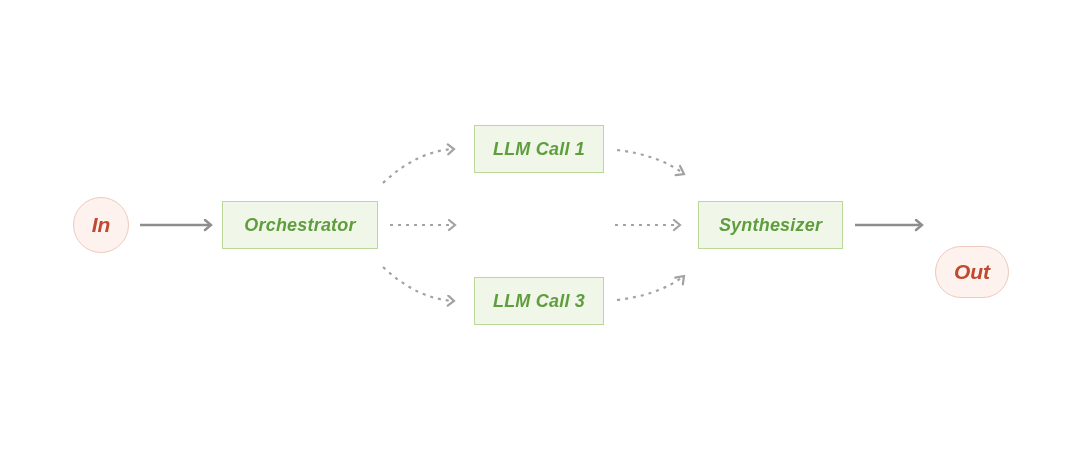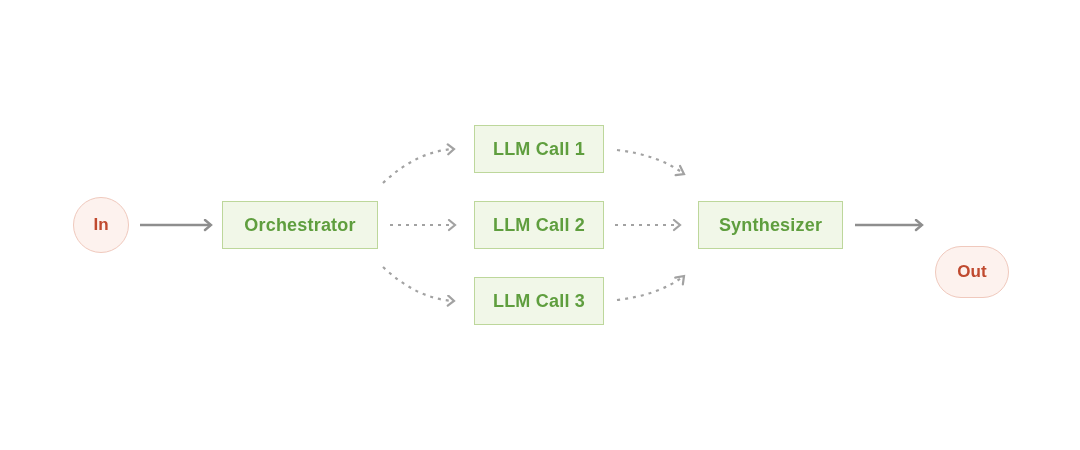--- a/index.html
+++ b/index.html
@@ -55,33 +55,34 @@
     stroke-linecap:round;
     stroke-linejoin:miter;
   }
   .node{
     position:absolute;
     display:flex;
     align-items:center;
     justify-content:center;
     box-sizing:border-box;
     font-weight:bold;
+    font-style:italic;
   }
   .node-box{
     background:var(--box-fill);
     border:1.5px solid var(--box-border);
     color:var(--box-text);
     font-size:18px;
     letter-spacing:.2px;
   }
   .node-terminal{
     background:var(--terminal-fill);
     border:1.5px solid var(--terminal-border);
     color:var(--terminal-text);
-    font-size:17px;
+    font-size:21px;
   }
   .n-in{left:73px;top:197px;width:56px;height:56px;border-radius:50%;}
   .n-orchestrator{left:222px;top:201px;width:156px;height:48px;}
   .n-llm1{left:474px;top:125px;width:130px;height:48px;}
   .n-llm2{left:474px;top:201px;width:130px;height:48px;}
   .n-llm3{left:474px;top:277px;width:130px;height:48px;justify-content:center;}
   .n-synthesizer{left:698px;top:201px;width:145px;height:48px;align-items:center;}
   .n-out{left:935px;top:199px;width:74px;height:52px;border-radius:26px;margin-top:47px;}
 </style>
 </head>
@@ -120,23 +121,20 @@
   </div>
 
   <div class="node node-box n-orchestrator">
     <span>Orchestrator</span>
   </div>
 
   <div class="node node-box n-llm1">
     <span>LLM Call 1</span>
   </div>
 
-  <div class="node node-box n-llm2">
-    <span>LLM Call 2</span>
-  </div>
 
   <div class="node node-box n-llm3">
     <span>LLM Call 3</span>
   </div>
 
   <div class="node node-box n-synthesizer">
     <span>Synthesizer</span>
   </div>
 
   <div class="node node-terminal n-out">

